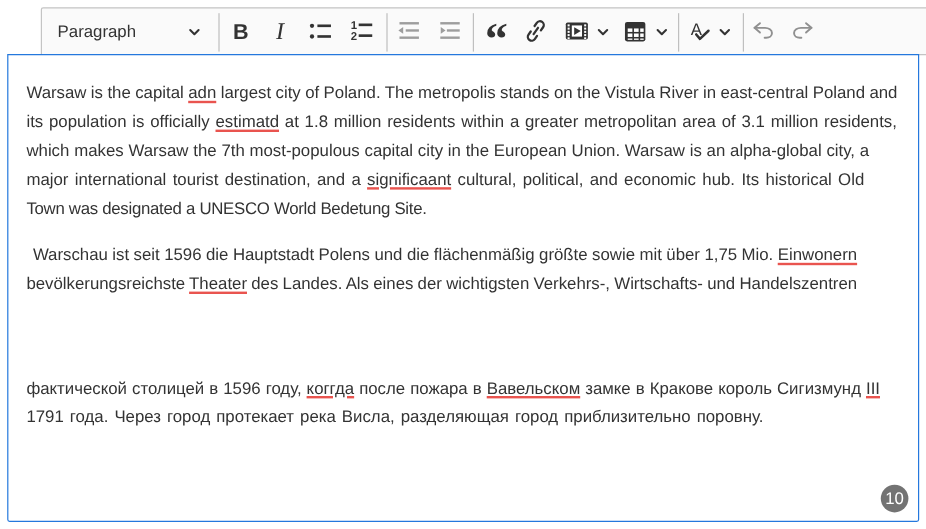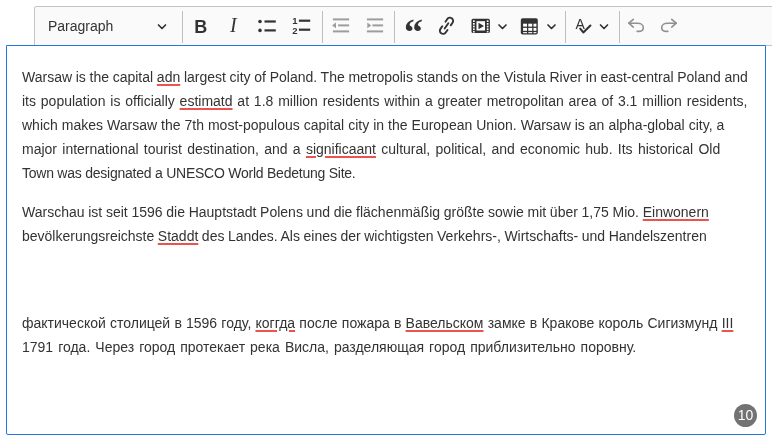--- a/index.html
+++ b/index.html
@@ -126,22 +126,22 @@
     </svg>
   </div>
   <div class="content txt">
     <div class="p" style="top:19px;left:15px;">
       <div class="line" style="word-spacing:-0.2px">Warsaw is the capital <span class="err">adn</span> largest city of Poland. The metropolis stands on the Vistula River in east-central Poland and</div>
       <div class="line" style="word-spacing:0.94px">its population is officially <span class="err">estimatd</span> at 1.8 million residents within a greater metropolitan area of 3.1 million residents,</div>
       <div class="line" style="word-spacing:0.1px">which makes Warsaw the 7th most-populous capital city in the European Union. Warsaw is an alpha-global city, a</div>
       <div class="line" style="word-spacing:1.4px">major international tourist destination, and a <span class="err">significaant</span> cultural, political, and economic hub. Its historical Old</div>
       <div class="line" style="letter-spacing:-0.24px">Town was designated a UNESCO World Bedetung Site.</div>
     </div>
-    <div class="p" style="top:154px;left:15px;">
+    <div class="p" style="top:154px;left:15px;text-align:right;">
       <div class="line" style="word-spacing:-0.18px">Warschau ist seit 1596 die Hauptstadt Polens und die flächenmäßig größte sowie mit über 1,75 Mio. <span class="err">Einwonern</span></div>
-      <div class="line" style="word-spacing:-0.36px">bevölkerungsreichste <span class="err">Staddt</span> des Landes. Als eines der wichtigsten Verkehrs-, Wirtschafts- und Handelszentren</div>
+      <div class="line" style="word-spacing:-0.36px">bevölkerungsreichste <span class="err">Theater</span> des Landes. Als eines der wichtigsten Verkehrs-, Wirtschafts- und Handelszentren</div>
     </div>
     <div class="p" style="top:265px;left:15px;">
       <div class="line" style="word-spacing:0.31px">фактической столицей в 1596 году, <span class="err">коггда</span> после пожара в <span class="err">Вавельском</span> замке в Кракове король Сигизмунд <span class="err">III</span></div>
       <div class="line" style="word-spacing:1.14px">1791 года. Через город протекает река Висла, разделяющая город приблизительно поровну.</div>
     </div>
     <div class="badge">10</div>
   </div>
 
 </body></html>

